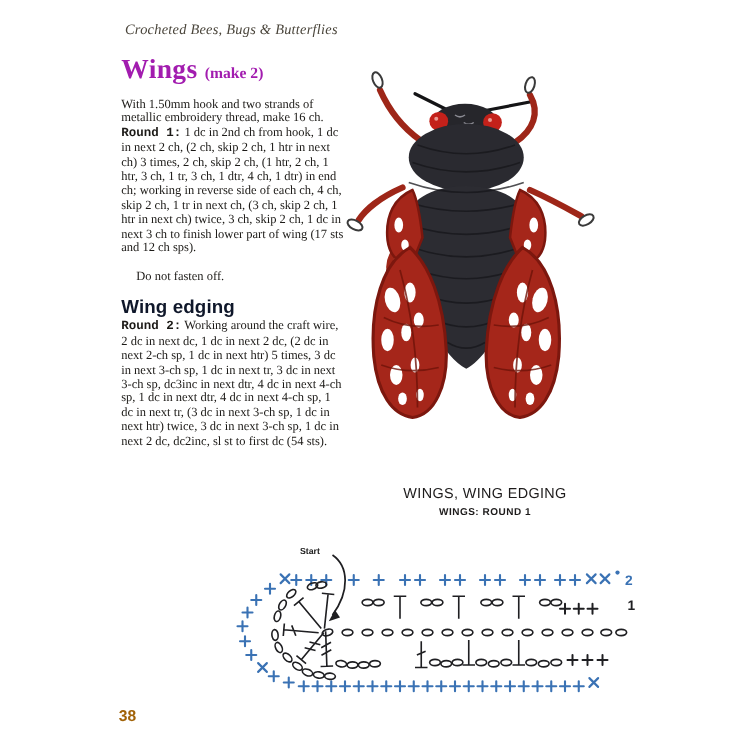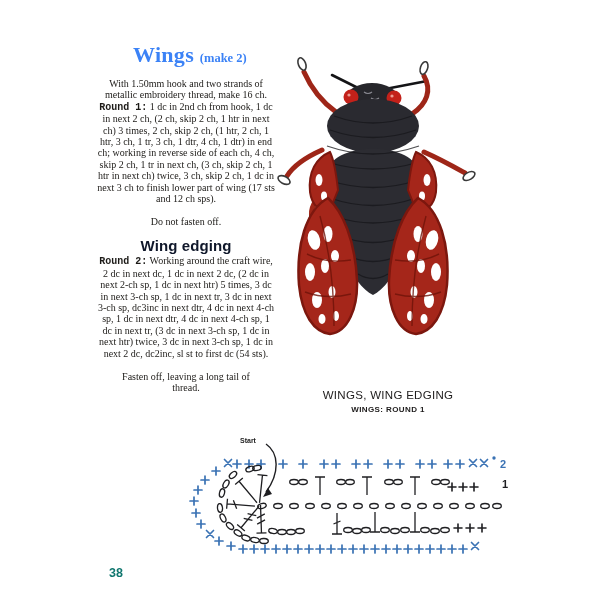--- a/index.html
+++ b/index.html
@@ -1,61 +1,61 @@
 <!DOCTYPE html>
 <html style="--dgblue: #3a72b4; --dgblk: #1f1f22;"><head>
 <meta charset="utf-8">
 <style>
   html,body{margin:0;padding:0;background:#e8e8e8;}
   #page{position:relative;width:600px;height:600px;background:#ffffff;overflow:hidden;
         font-family:"Liberation Serif", serif;color:#1c1a17;}
   .abs{position:absolute;}
   #running-head{left:100px;top:18px;font-style:italic;font-size:11.5px;color:#4a453b;letter-spacing:.2px;}
-  #wings-title{left:97px;top:42px;font-weight:bold;font-size:22px;color:#3b82f6;letter-spacing:.3px;margin-left:36px;}
+  #wings-title{left:97px;top:42px;font-weight:bold;font-size:22px;color:#a21caf;letter-spacing:.3px;}
   #wings-title .suffix{font-size:12.5px;font-weight:bold;letter-spacing:0;}
   #left-col{left:97px;top:78px;width:178px;font-size:10px;line-height:11.4px;}
-  #left-col p{margin:0;text-align:center;}
+  #left-col p{margin:0;}
   #left-col .note{margin:12px;}
   b.runin{font-weight:bold;font-family:Liberation Mono, monospace;}
   #edging-title{font-family:"Liberation Sans", sans-serif;font-weight:bold;font-size:15px;color:#0f172a;
         margin:9px 0 4px 0 !important;letter-spacing:.1px;}
   #caption-block{left:270px;top:389px;width:236px;text-align:center;
         font-family:"Liberation Sans", sans-serif;color:#1d1b1b;}
   #caption-title{font-size:11.5px;font-weight:normal;letter-spacing:.3px;margin-bottom:4px;}
   .caption-sub{font-size:8px;font-weight:bold;letter-spacing:.4px;line-height:10.5px;}
-  #page-number{left:109px;top:566px;font-family:"Liberation Sans", sans-serif;font-weight:bold;font-size:12.5px;color:#0f766e;}
+  #page-number{left:95px;top:566px;font-family:"Liberation Sans", sans-serif;font-weight:bold;font-size:12.5px;color:#a16207;}
   
   #wing-diagram .blue{stroke:var(--dgblue,#3a72b4);stroke-width:1.7;fill:none;stroke-linecap:round;}
   #wing-diagram .bluef{fill:var(--dgblue,#3a72b4);}
   #wing-diagram .blk{stroke:var(--dgblk,#1f1f22);stroke-width:1.6;fill:none;stroke-linecap:round;}
   #wing-diagram .blks{stroke:var(--dgblk,#1f1f22);stroke-width:1.3;fill:none;}
   #wing-diagram text{font-family:"Liberation Sans", sans-serif;}
   .dg-num-blue{fill:var(--dgblue,#3a72b4);font-size:11px;font-weight:bold;}
   .dg-num-blk{fill:var(--dgblk,#1f1f22);font-size:11px;font-weight:bold;}
   .dg-start{fill:#232323;font-size:7px;font-weight:bold;}
 </style>
 </head>
 <body>
 
 <div id="page">
 
+  <div id="running-head" class="abs">Crocheted Bees, Bugs &amp; Butterflies</div>
 
   <div id="wings-title" class="abs">
     <span>Wings</span>
     <span class="suffix">(make 2)</span>
   </div>
 
   <div id="left-col" class="abs">
     <p>With 1.50mm hook and two strands of metallic embroidery thread, make 16 ch.</p>
     <p><b class="runin">Round 1:</b> <span>1 dc in 2nd ch from hook, 1 dc in next 2 ch, (2 ch, skip 2 ch, 1 htr in next ch) 3 times, 2 ch, skip 2 ch, (1 htr, 2 ch, 1 htr, 3 ch, 1 tr, 3 ch, 1 dtr, 4 ch, 1 dtr) in end ch; working in reverse side of each ch, 4 ch, skip 2 ch, 1 tr in next ch, (3 ch, skip 2 ch, 1 htr in next ch) twice, 3 ch, skip 2 ch, 1 dc in next 3 ch to finish lower part of wing (17 sts and 12 ch sps).</span></p>
     <p class="note">Do not fasten off.</p>
 
     <p id="edging-title">Wing edging</p>
     <p><b class="runin">Round 2:</b> <span>Working around the craft wire, 2 dc in next dc, 1 dc in next 2 dc, (2 dc in next 2-ch sp, 1 dc in next htr) 5 times, 3 dc in next 3-ch sp, 1 dc in next tr, 3 dc in next 3-ch sp, dc3inc in next dtr, 4 dc in next 4-ch sp, 1 dc in next dtr, 4 dc in next 4-ch sp, 1 dc in next tr, (3 dc in next 3-ch sp, 1 dc in next htr) twice, 3 dc in next 3-ch sp, 1 dc in next 2 dc, dc2inc, sl st to first dc (54 sts).</span></p>
-    <p class="note">Fasten off, leaving a long tail of thread.</p>
   </div>
 
   <svg class="abs" style="left:272px;top:40px;" width="240" height="340" viewBox="0 0 240 340">
 
     <path d="M90 50 L60 35" stroke="#141416" stroke-width="2.6" stroke-linecap="round" fill="none"></path>
     <path d="M108 50 L155 41" stroke="#141416" stroke-width="2.6" stroke-linecap="round" fill="none"></path>
 
     <g stroke="#9e2618" stroke-width="5" stroke-linecap="round" fill="none">
       <path d="M64 72 C50 62 40 50 32 32"></path>
       <path d="M140 74 C155 64 160 50 152 36"></path>

